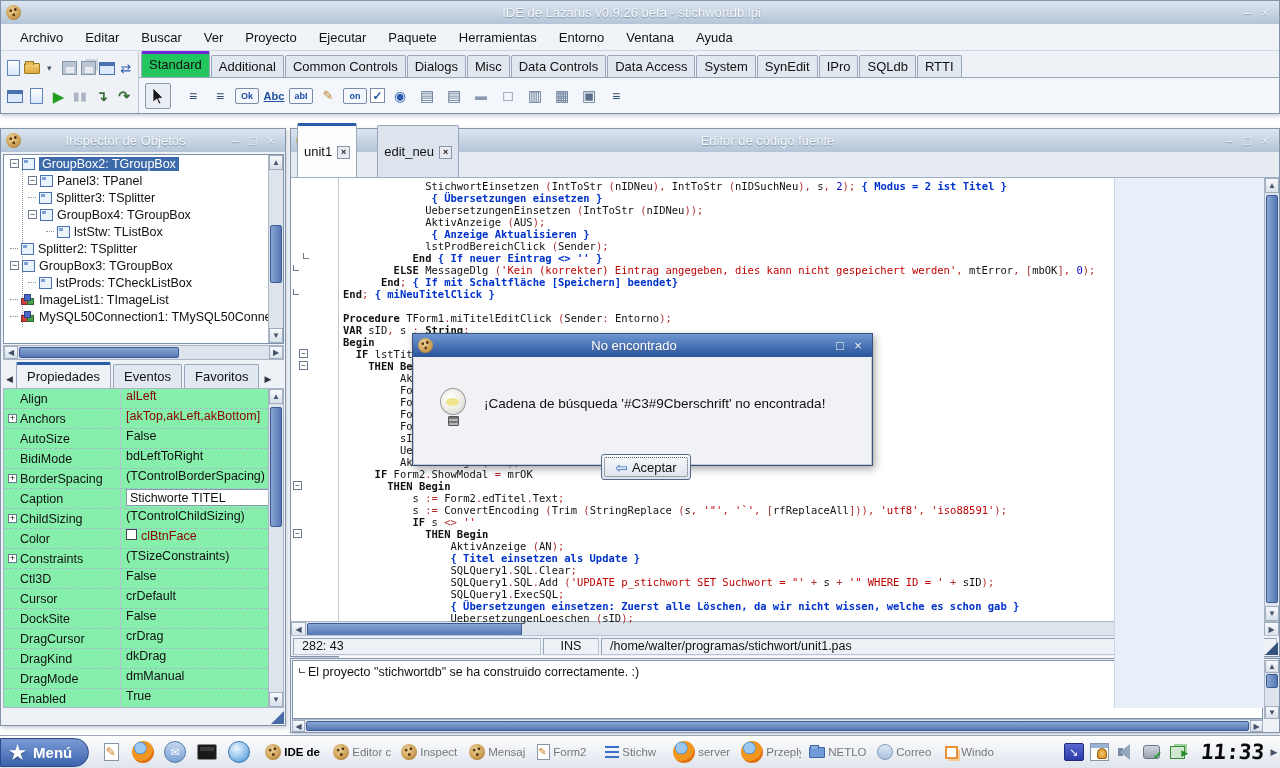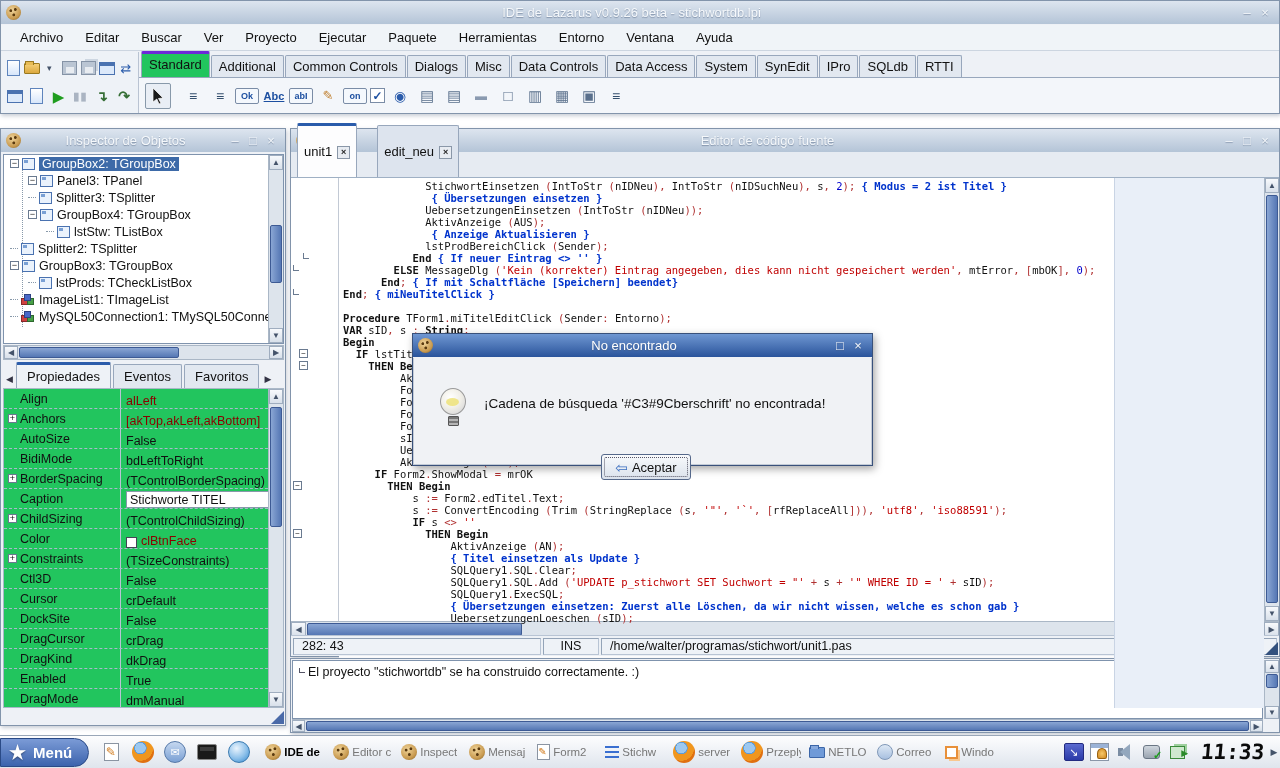--- a/index.html
+++ b/index.html
@@ -75,24 +75,24 @@
   .cubes i{position:absolute;width:7px;height:7px;border:1px solid rgba(0,0,0,.35)}
   .cubes i:nth-child(1){left:0;top:4px;background:#d04040}
   .cubes i:nth-child(2){left:6px;top:4px;background:#48a048}
   .cubes i:nth-child(3){left:3px;top:0;background:#4868c8}
   .tlabel.sel{background:#3d6aa8;color:#fff;padding:0 3px}
   .treeline{position:absolute;border-left:1px dotted #8899aa;width:0}
   #insp-tabs{position:absolute;left:2px;top:233px;width:281px;height:26px;display:flex;align-items:flex-end}
   .itab{padding:4px 10px;border:1px solid #98a7bc;border-bottom:none;background:#e2e8f0;margin-right:2px;border-radius:2px 2px 0 0;font-size:13px}
   .itab.sel{background:#eef2f7;border-top:3px solid #2b5cab}
   .tarrow{width:13px;height:18px;display:flex;align-items:center;justify-content:center;font-size:9px;color:#334}
-  #prop-grid{position:absolute;left:2px;top:259px;width:281px;height:320px;background:#22c55e;border:1px solid #aab8c8;overflow:hidden}
+  #prop-grid{position:absolute;left:2px;top:259px;width:281px;height:320px;background:#86efac;border:1px solid #aab8c8;overflow:hidden}
   .prow{height:20px;display:flex;align-items:center;border-bottom:1px dashed #a8b8cc;font-size:12.5px}
   .pname{width:117px;flex:0 0 117px;display:flex;align-items:center;padding-left:4px;overflow:hidden;white-space:nowrap;border-right:1px solid #b8c4d4;height:100%}
-  .pval{flex:1;padding-left:5px;overflow:hidden;white-space:nowrap;display:flex;align-items:flex-end;height:100%}
+  .pval{flex:1;padding-left:5px;overflow:hidden;white-space:nowrap;display:flex;align-items:flex-start;height:100%}
   .pval.red{color:#8b0000}
   .pexp{width:9px;height:9px;border:1px solid #6a7a90;background:#fff;font-size:9px;line-height:7px;text-align:center;margin-right:3px;flex:0 0 9px}
   .pedit{background:#fff;border:1px solid #8899aa;height:17px;display:flex;align-items:center;padding:0 3px;flex:1;margin-right:2px}
   .swatch{width:11px;height:11px;border:1px solid #445;background:#fff;margin-right:4px;flex:0 0 11px}
   .grip{position:absolute;width:0;height:0;border-left:13px solid transparent;border-bottom:13px solid #4a6aa8}
   
   #ed-tabs{position:absolute;left:0;top:23px;right:0;height:26px;background:#e6ebf2;border-bottom:1px solid #9fb0c4;display:flex;align-items:flex-end;padding-left:6px}
   .etab{display:flex;align-items:flex-end;padding:18px 6px;border:1px solid #98a7bc;border-bottom:none;background:#dde4ee;margin-right:20px;border-radius:2px 2px 0 0}
   .etab.sel{background:#fdfdfe;border-top:3px solid #2b5cab}
   .tclose{width:13px;height:13px;border:1px solid #8a97a8;background:#e8ecf2;font-size:9px;line-height:11px;text-align:center;margin-left:5px;font-weight:bold;color:#222}
@@ -498,33 +498,33 @@
             <span style="width: 12px; flex: 0 0 12px;"></span>
             <span>DragKind</span>
           </div>
           <div class="pval">
             <span>dkDrag</span>
           </div>
         </div>
         <div class="prow">
           <div class="pname">
             <span style="width: 12px; flex: 0 0 12px;"></span>
+            <span>DragMode</span>
+          </div>
+          <div class="pval">
+            <span>dmManual</span>
+          </div>
+        </div>
+        <div class="prow">
+          <div class="pname">
+            <span style="width: 12px; flex: 0 0 12px;"></span>
             <span>Enabled</span>
           </div>
           <div class="pval">
             <span>True</span>
-          </div>
-        </div>
-        <div class="prow">
-          <div class="pname">
-            <span style="width: 12px; flex: 0 0 12px;"></span>
-            <span>DragMode</span>
-          </div>
-          <div class="pval">
-            <span>dmManual</span>
           </div>
         </div>
       </div>
     <div class="abs strack" style="right:0;top:0;width:15px;bottom:0;border-left:1px solid #aab7c6">
       <div class="sbtn" style="height:15px">▲</div>
       <div class="sthumb abs" style="left:1px;right:1px;top:18px;height:120px"></div>
       <div class="sbtn abs" style="left:0;right:0;bottom:0;height:15px">▼</div>
     </div>
   </div>
   <div class="grip" style="right:1px;bottom:1px"></div>

